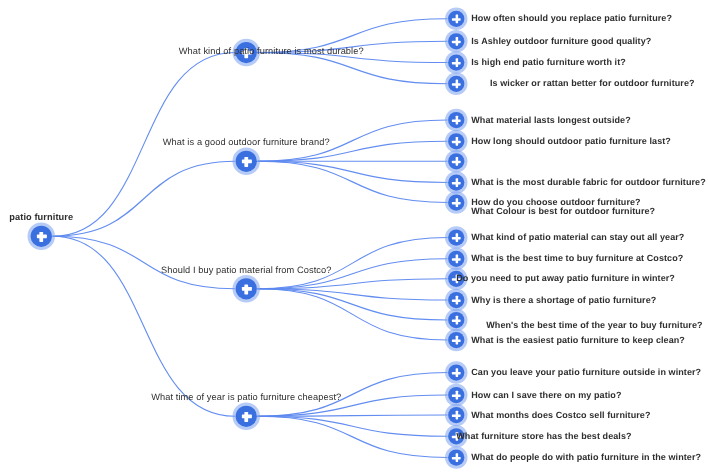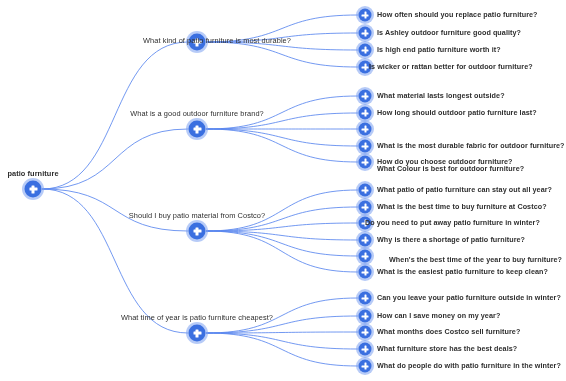--- a/index.html
+++ b/index.html
@@ -134,21 +134,21 @@
       <div class="label leaf-label" style="left: 377px; top: 33px;">Is Ashley outdoor furniture good quality?</div>
       <div class="node leaf" style="left: 365px; top: 50px;">
         <span class="plus-h"></span>
         <span class="plus-v"></span>
       </div>
       <div class="label leaf-label" style="left: 377px; top: 50px;">Is high end patio furniture worth it?</div>
       <div class="node leaf" style="left: 365px; top: 67px;">
         <span class="plus-h"></span>
         <span class="plus-v"></span>
       </div>
-      <div class="label leaf-label" style="left: 369px; top: 67px;">Is wicker or rattan better for outdoor furniture?</div>
+      <div class="label leaf-label" style="left: 392px; top: 67px;">Is wicker or rattan better for outdoor furniture?</div>
       <div class="node branch" style="left: 197px; top: 129px;">
         <span class="plus-h"></span>
         <span class="plus-v"></span>
       </div>
       <div class="label branch-label" style="left: 197px; top: 119px;">What is a good outdoor furniture brand?</div>
       <div class="node leaf" style="left: 365px; top: 96px;">
         <span class="plus-h"></span>
         <span class="plus-v"></span>
       </div>
       <div class="label leaf-label" style="left: 377px; top: 96px;">What material lasts longest outside?</div>
@@ -174,21 +174,21 @@
       <div class="label leaf-label" style="left: 377px; top: 162px;">How do you choose outdoor furniture?</div>
       <div class="node branch" style="left: 197px; top: 231px;">
         <span class="plus-h"></span>
         <span class="plus-v"></span>
       </div>
       <div class="label branch-label" style="left: 197px; top: 221px;">Should I buy patio material from Costco?</div>
       <div class="node leaf" style="left: 365px; top: 190px;">
         <span class="plus-h"></span>
         <span class="plus-v"></span>
       </div>
-      <div class="label leaf-label" style="left: 377px; top: 190px;">What patio of patio furniture can stay out all year?</div>
+      <div class="label leaf-label" style="left: 377px; top: 190px;">What kind of patio material can stay out all year?</div>
       <div class="node leaf" style="left: 365px; top: 207px;">
         <span class="plus-h"></span>
         <span class="plus-v"></span>
       </div>
       <div class="label leaf-label" style="left: 377px; top: 207px;">What is the best time to buy furniture at Costco?</div>
       <div class="node leaf" style="left: 365px; top: 223px;">
         <span class="plus-h"></span>
         <span class="plus-v"></span>
       </div>
       <div class="label leaf-label" style="left: 365px; top: 223px;">Do you need to put away patio furniture in winter?</div>
@@ -214,30 +214,30 @@
       <div class="label branch-label" style="left: 197px; top: 323px;">What time of year is patio furniture cheapest?</div>
       <div class="node leaf" style="left: 365px; top: 298px;">
         <span class="plus-h"></span>
         <span class="plus-v"></span>
       </div>
       <div class="label leaf-label" style="left: 377px; top: 298px;">Can you leave your patio furniture outside in winter?</div>
       <div class="node leaf" style="left: 365px; top: 316px;">
         <span class="plus-h"></span>
         <span class="plus-v"></span>
       </div>
-      <div class="label leaf-label" style="left: 377px; top: 316px;">How can I save money on my year?</div>
+      <div class="label leaf-label" style="left: 377px; top: 316px;">How can I save there on my patio?</div>
       <div class="node leaf" style="left: 365px; top: 332px;">
         <span class="plus-h"></span>
         <span class="plus-v"></span>
       </div>
       <div class="label leaf-label" style="left: 377px; top: 332px;">What months does Costco sell furniture?</div>
       <div class="node leaf" style="left: 365px; top: 349px;">
         <span class="plus-h"></span>
         <span class="plus-v"></span>
       </div>
-      <div class="label leaf-label" style="left: 377px; top: 349px; text-align: right;">What furniture store has the best deals?</div>
+      <div class="label leaf-label" style="left: 365px; top: 349px; text-align: right;">What furniture store has the best deals?</div>
       <div class="node leaf" style="left: 365px; top: 366px;">
         <span class="plus-h"></span>
         <span class="plus-v"></span>
       </div>
       <div class="label leaf-label" style="left: 377px; top: 366px;">What do people do with patio furniture in the winter?</div>
     </div>
 </div>
 
 </body></html>

